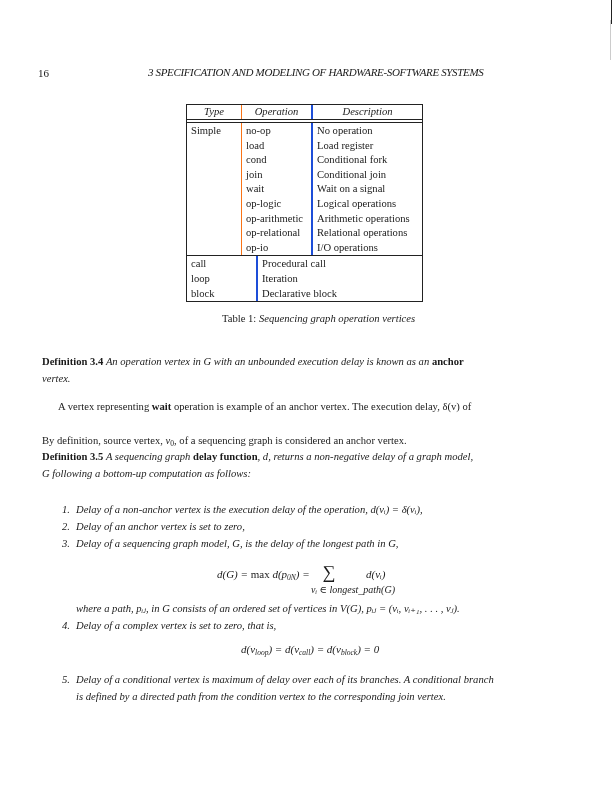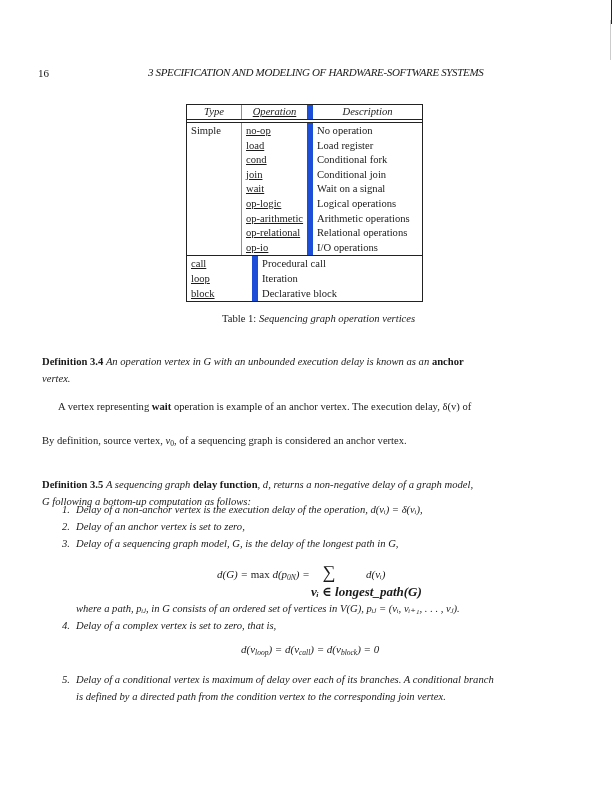--- a/index.html
+++ b/index.html
@@ -12,38 +12,38 @@
   .edge2{position:absolute;left:610px;top:20px;width:1px;height:40px;background:#ccc;}
 
   #pagenum{left:38px;top:67px;font-size:11px;}
   #runhead{left:148px;top:66px;font-style:italic;font-size:11px;letter-spacing:-0.35px;text-align:center;}
 
   
   #tbl{position:absolute;left:186px;top:104px;width:235px;border:1px solid #222;}
   .thead{display:flex;height:14px;border-bottom:1px solid #222;font-style:italic;}
   .gap{height:2px;border-bottom:1px solid #222;}
   .c1{width:55px;border-right:1px solid #f97316;box-sizing:border-box;}
-  .c2{width:71px;border-right:6px solid #1d4ed8;box-sizing:border-box;text-decoration:underline;}
+  .c2{width:71px;border-right:2px solid #1d4ed8;box-sizing:border-box;}
   .c3{flex:1;}
   .thead div{text-align:center;line-height:14px;}
   .grp{display:flex;}
   .grp+.grp{border-top:1px solid #222;}
   .grp .c1{padding-left:4px;line-height:14.6px;padding-top:1px;}
   .grp .c2,.grp .c3{padding-left:4px;padding-top:1px;}
   .row{line-height:14.6px;height:14.6px;}
 
   #caption{left:222px;top:313px;font-size:10.6px;}
   .p{position:absolute;left:42px;width:540px;line-height:17px;font-size:10.6px;}
   .li{position:absolute;left:62px;line-height:17px;white-space:nowrap;font-style:italic;}
   .num{display:inline-block;width:14px;}
   .eq{position:absolute;white-space:nowrap;font-style:italic;}
   .sub{font-size:7.5px;vertical-align:-2px;font-style:italic;}
   .rm{font-style:normal;}
   .sigma{font-size:18px;font-style:normal;}
-  .sumsub{position:absolute;font-size:13px;font-style:italic;white-space:nowrap;font-weight:bold;}
+  .sumsub{position:absolute;font-size:10px;font-style:italic;white-space:nowrap;}
 </style>
 </head>
 <body>
 
 <div class="edge"></div>
 <div class="edge2"></div>
 
 <div id="pagenum" class="abs">16</div>
 <div id="runhead" class="abs">3   SPECIFICATION AND MODELING OF HARDWARE-SOFTWARE SYSTEMS</div>
 
@@ -109,21 +109,21 @@
 
 <div class="p" style="top:398px;">
   <span style="padding-left:16px;">A vertex representing</span>
   <b>wait</b>
   <span>operation is example of an anchor vertex.  The execution delay, δ(v) of</span><br>
   <br>
   <span>By definition, source vertex,</span>
   <i>v</i><span class="sub" style="font-style:normal">0</span><span>, of a sequencing graph is considered an anchor vertex.</span>
 </div>
 
-<div class="p" style="top:476px;">
+<div class="p" style="top:448px;">
   <b>Definition 3.5</b>
   <i>A sequencing graph</i>
   <b>delay function</b><i>, d, returns a non-negative delay of a graph model,</i><br>
   <i>G following a bottom-up computation as follows:</i>
 </div>
 
 <div class="li" style="top:501px;"><span class="num">1.</span><span>Delay of a non-anchor vertex is the execution delay of the operation, d(vᵢ) = δ(vᵢ),</span></div>
 <div class="li" style="top:518px;"><span class="num">2.</span><span>Delay of an anchor vertex is set to zero,</span></div>
 <div class="li" style="top:535px;"><span class="num">3.</span><span>Delay of a sequencing graph model, G, is the delay of the longest path in G,</span></div>
 

